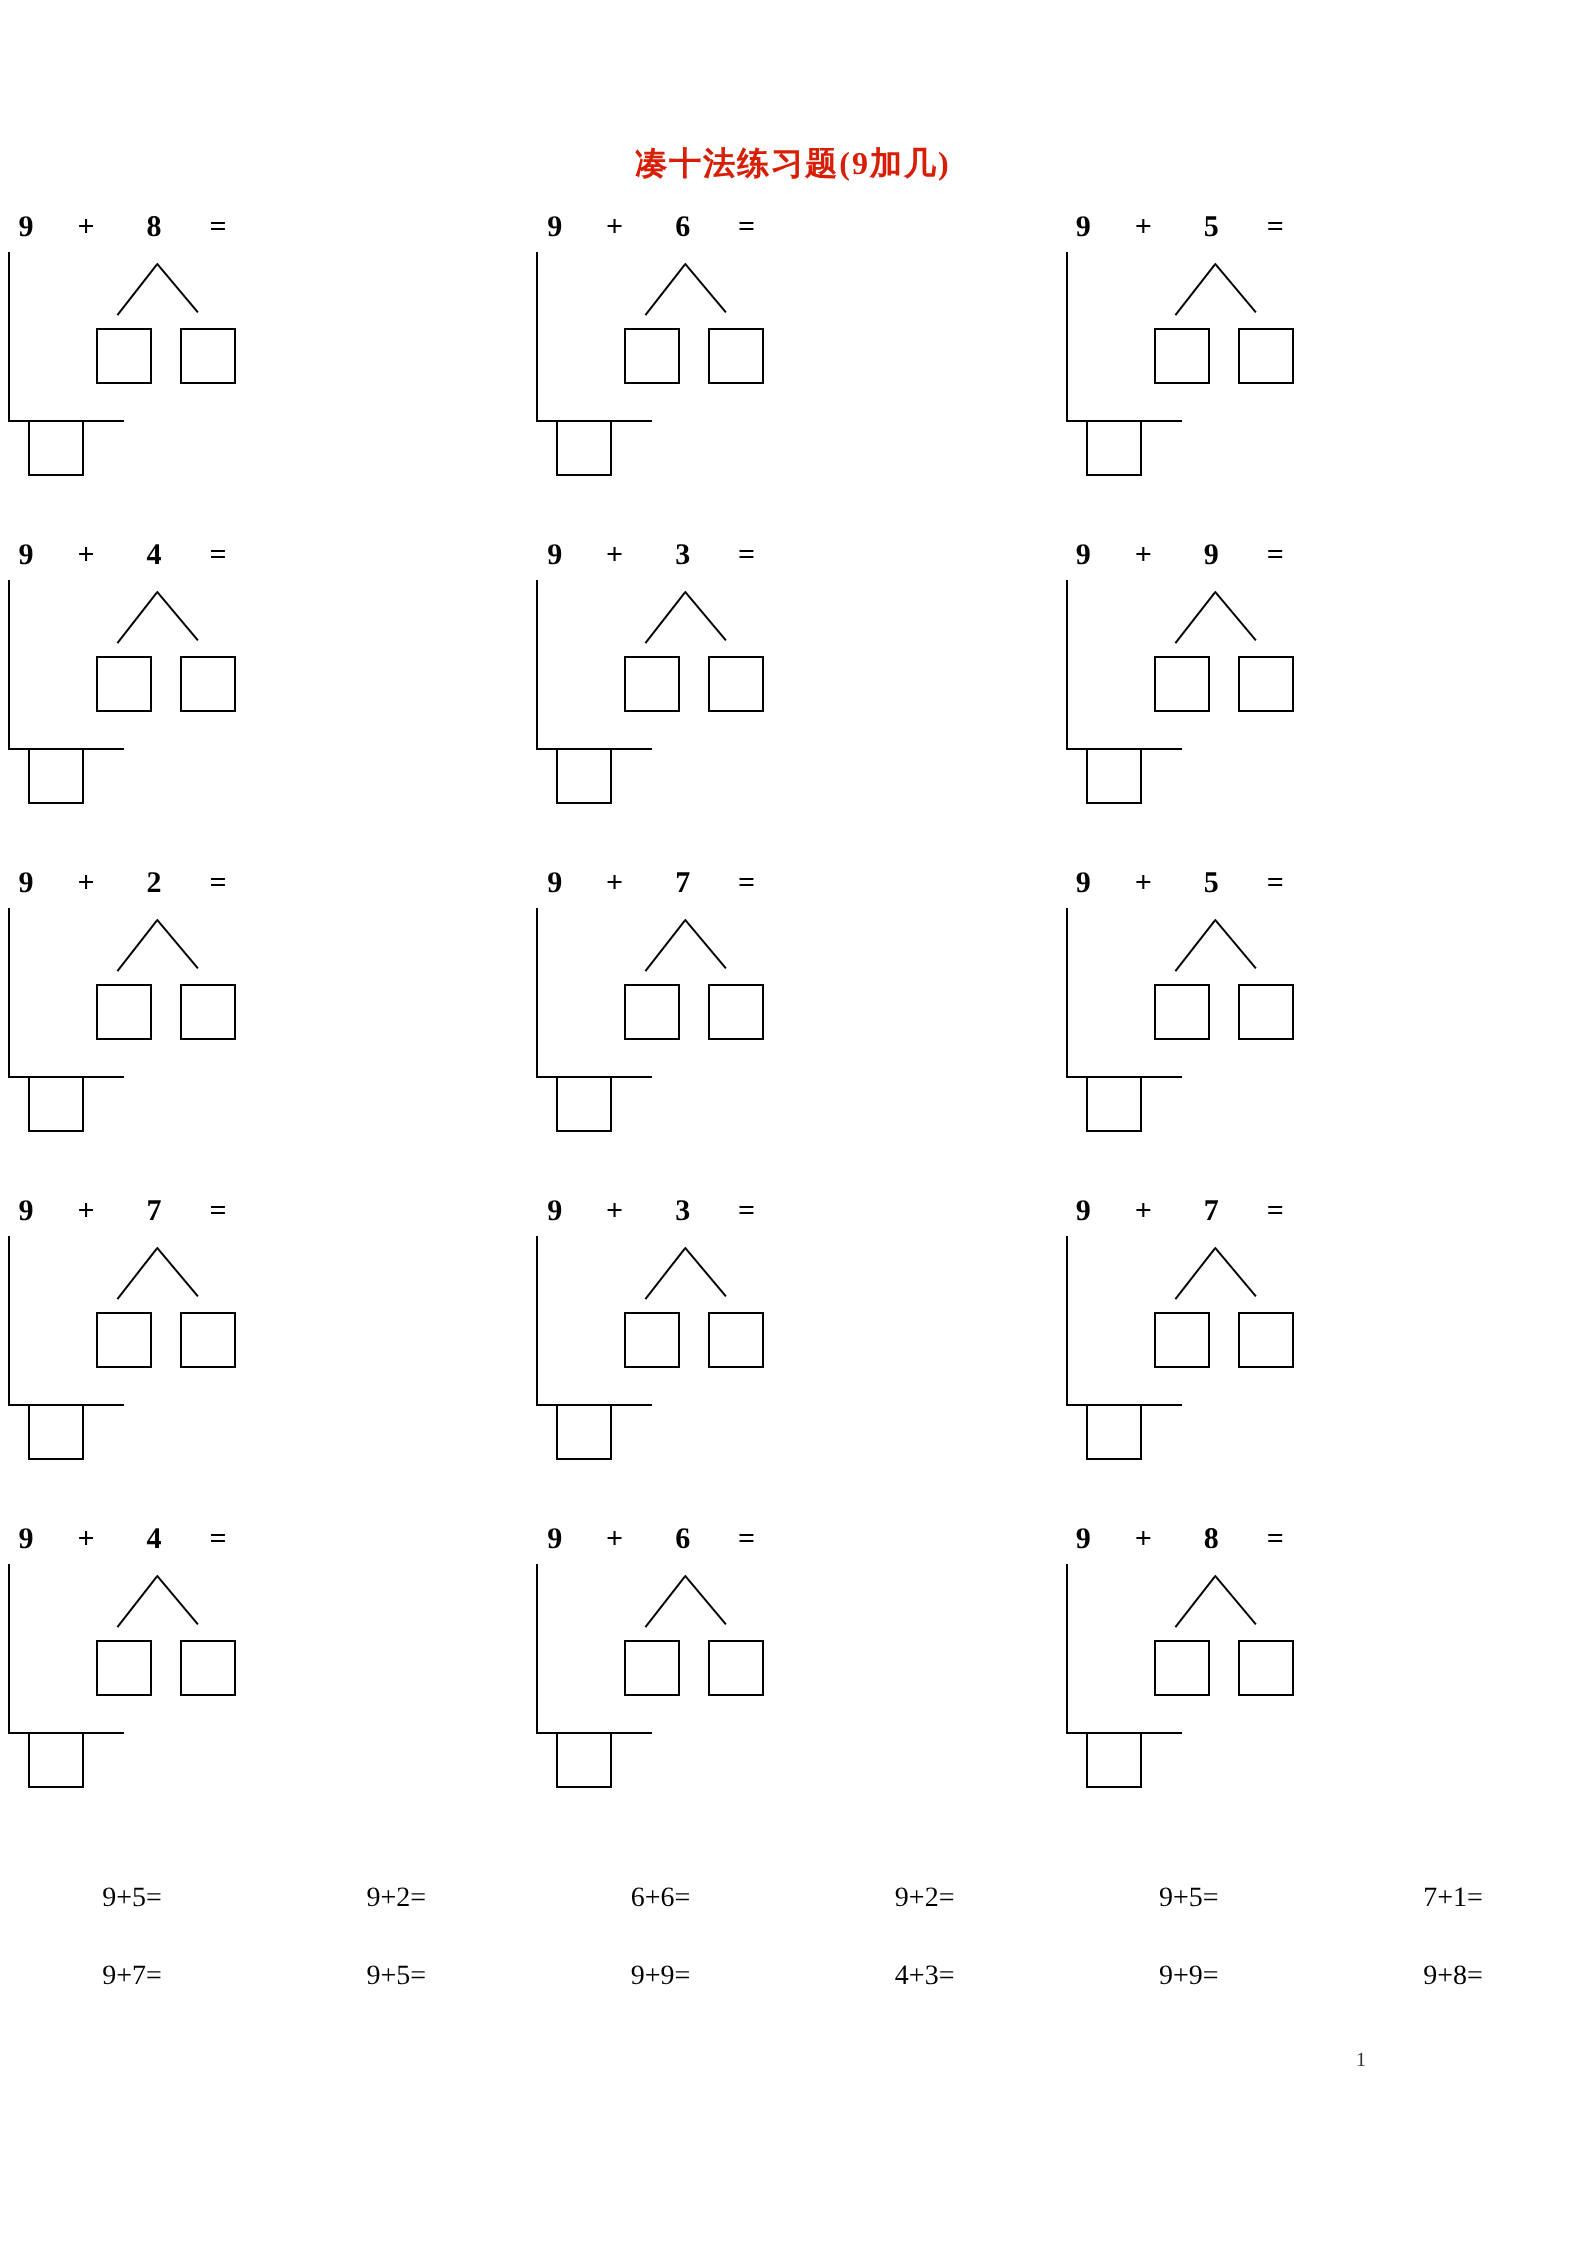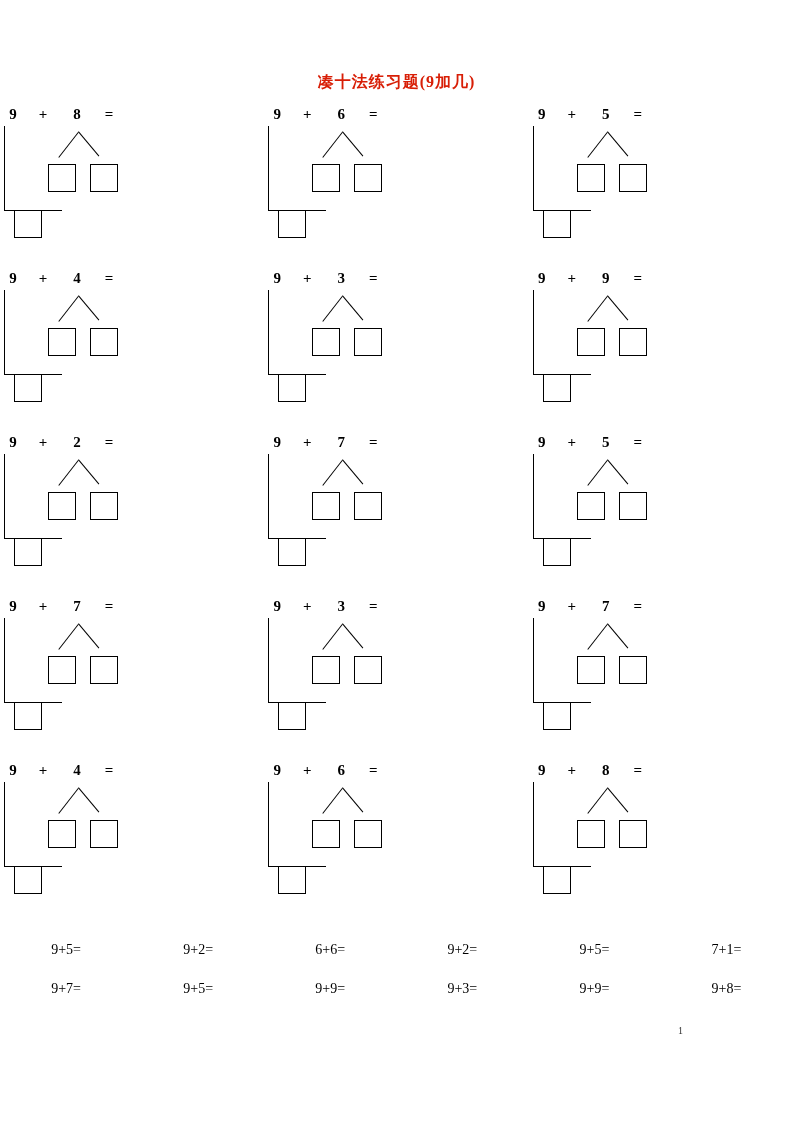--- a/index.html
+++ b/index.html
@@ -426,21 +426,21 @@
       <div class="bcell">9+2=</div>
       <div class="bcell">6+6=</div>
       <div class="bcell">9+2=</div>
       <div class="bcell">9+5=</div>
       <div class="bcell">7+1=</div>
     </div>
     <div class="brow">
       <div class="bcell">9+7=</div>
       <div class="bcell">9+5=</div>
       <div class="bcell">9+9=</div>
-      <div class="bcell">9+3=</div>
+      <div class="bcell">4+3=</div>
       <div class="bcell">9+9=</div>
       <div class="bcell">9+8=</div>
     </div>
   </div>
 
   <div class="page-num">1</div>
 
 </div>
 
 </body></html>

